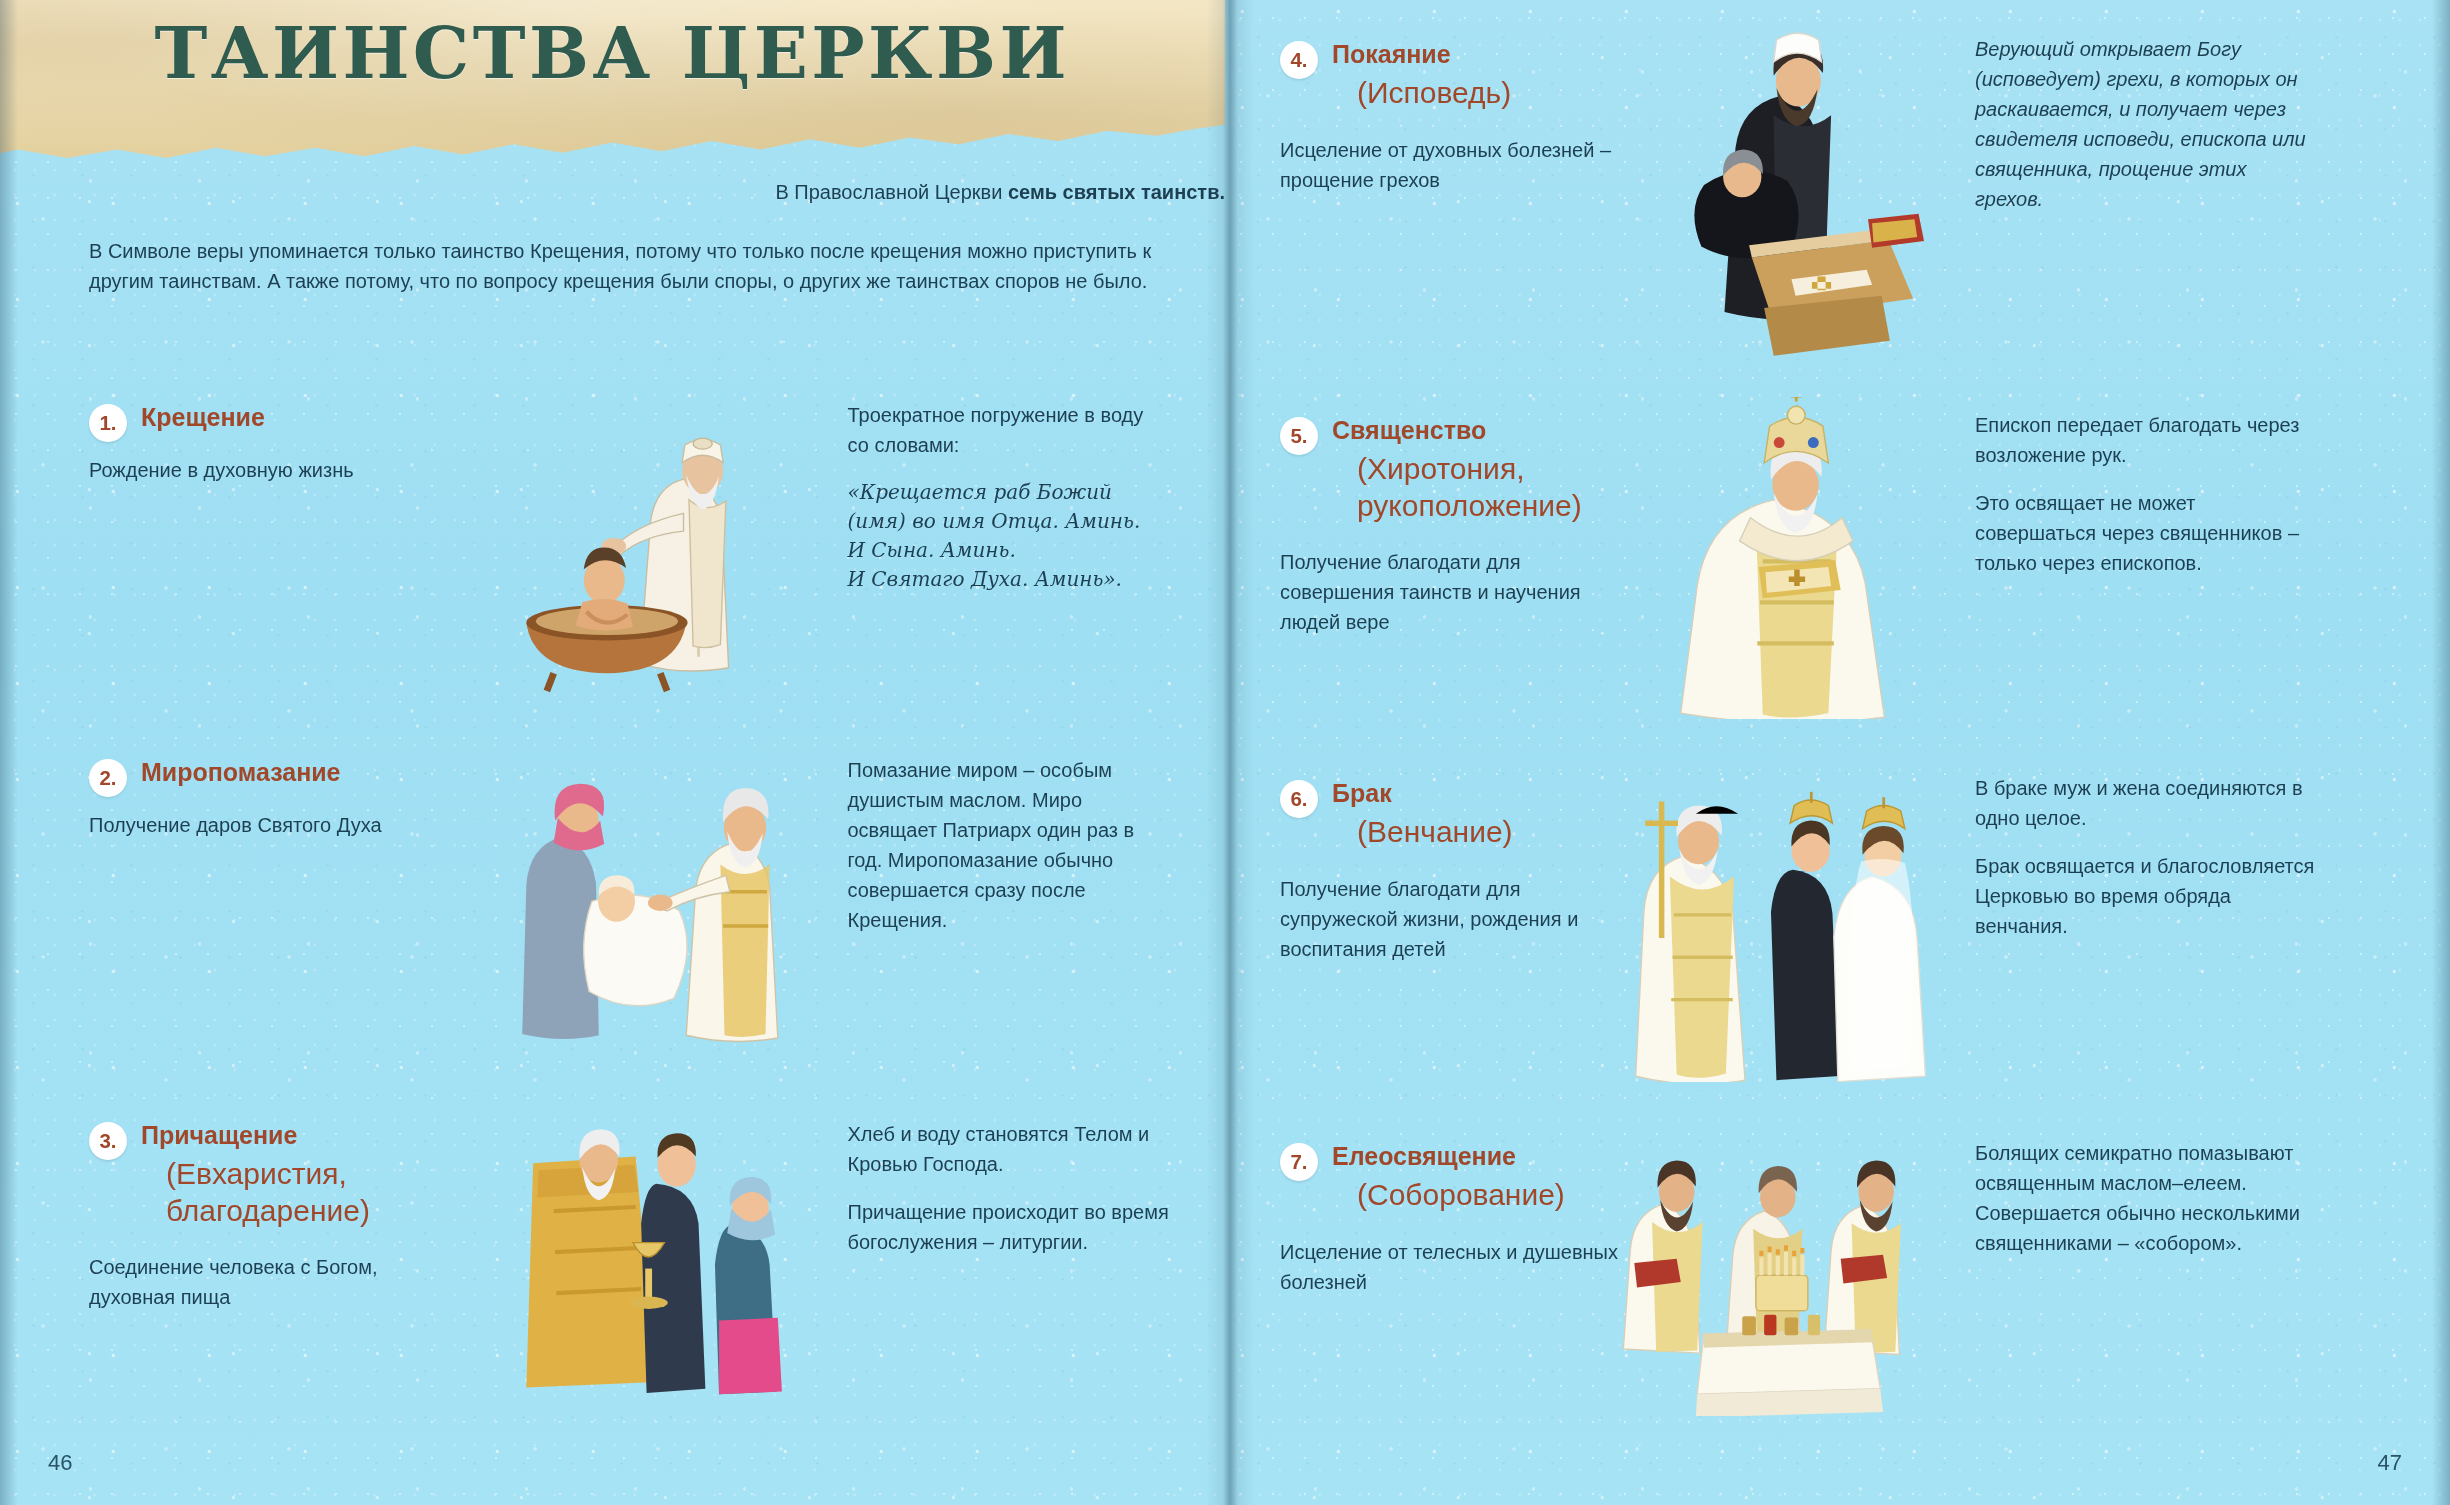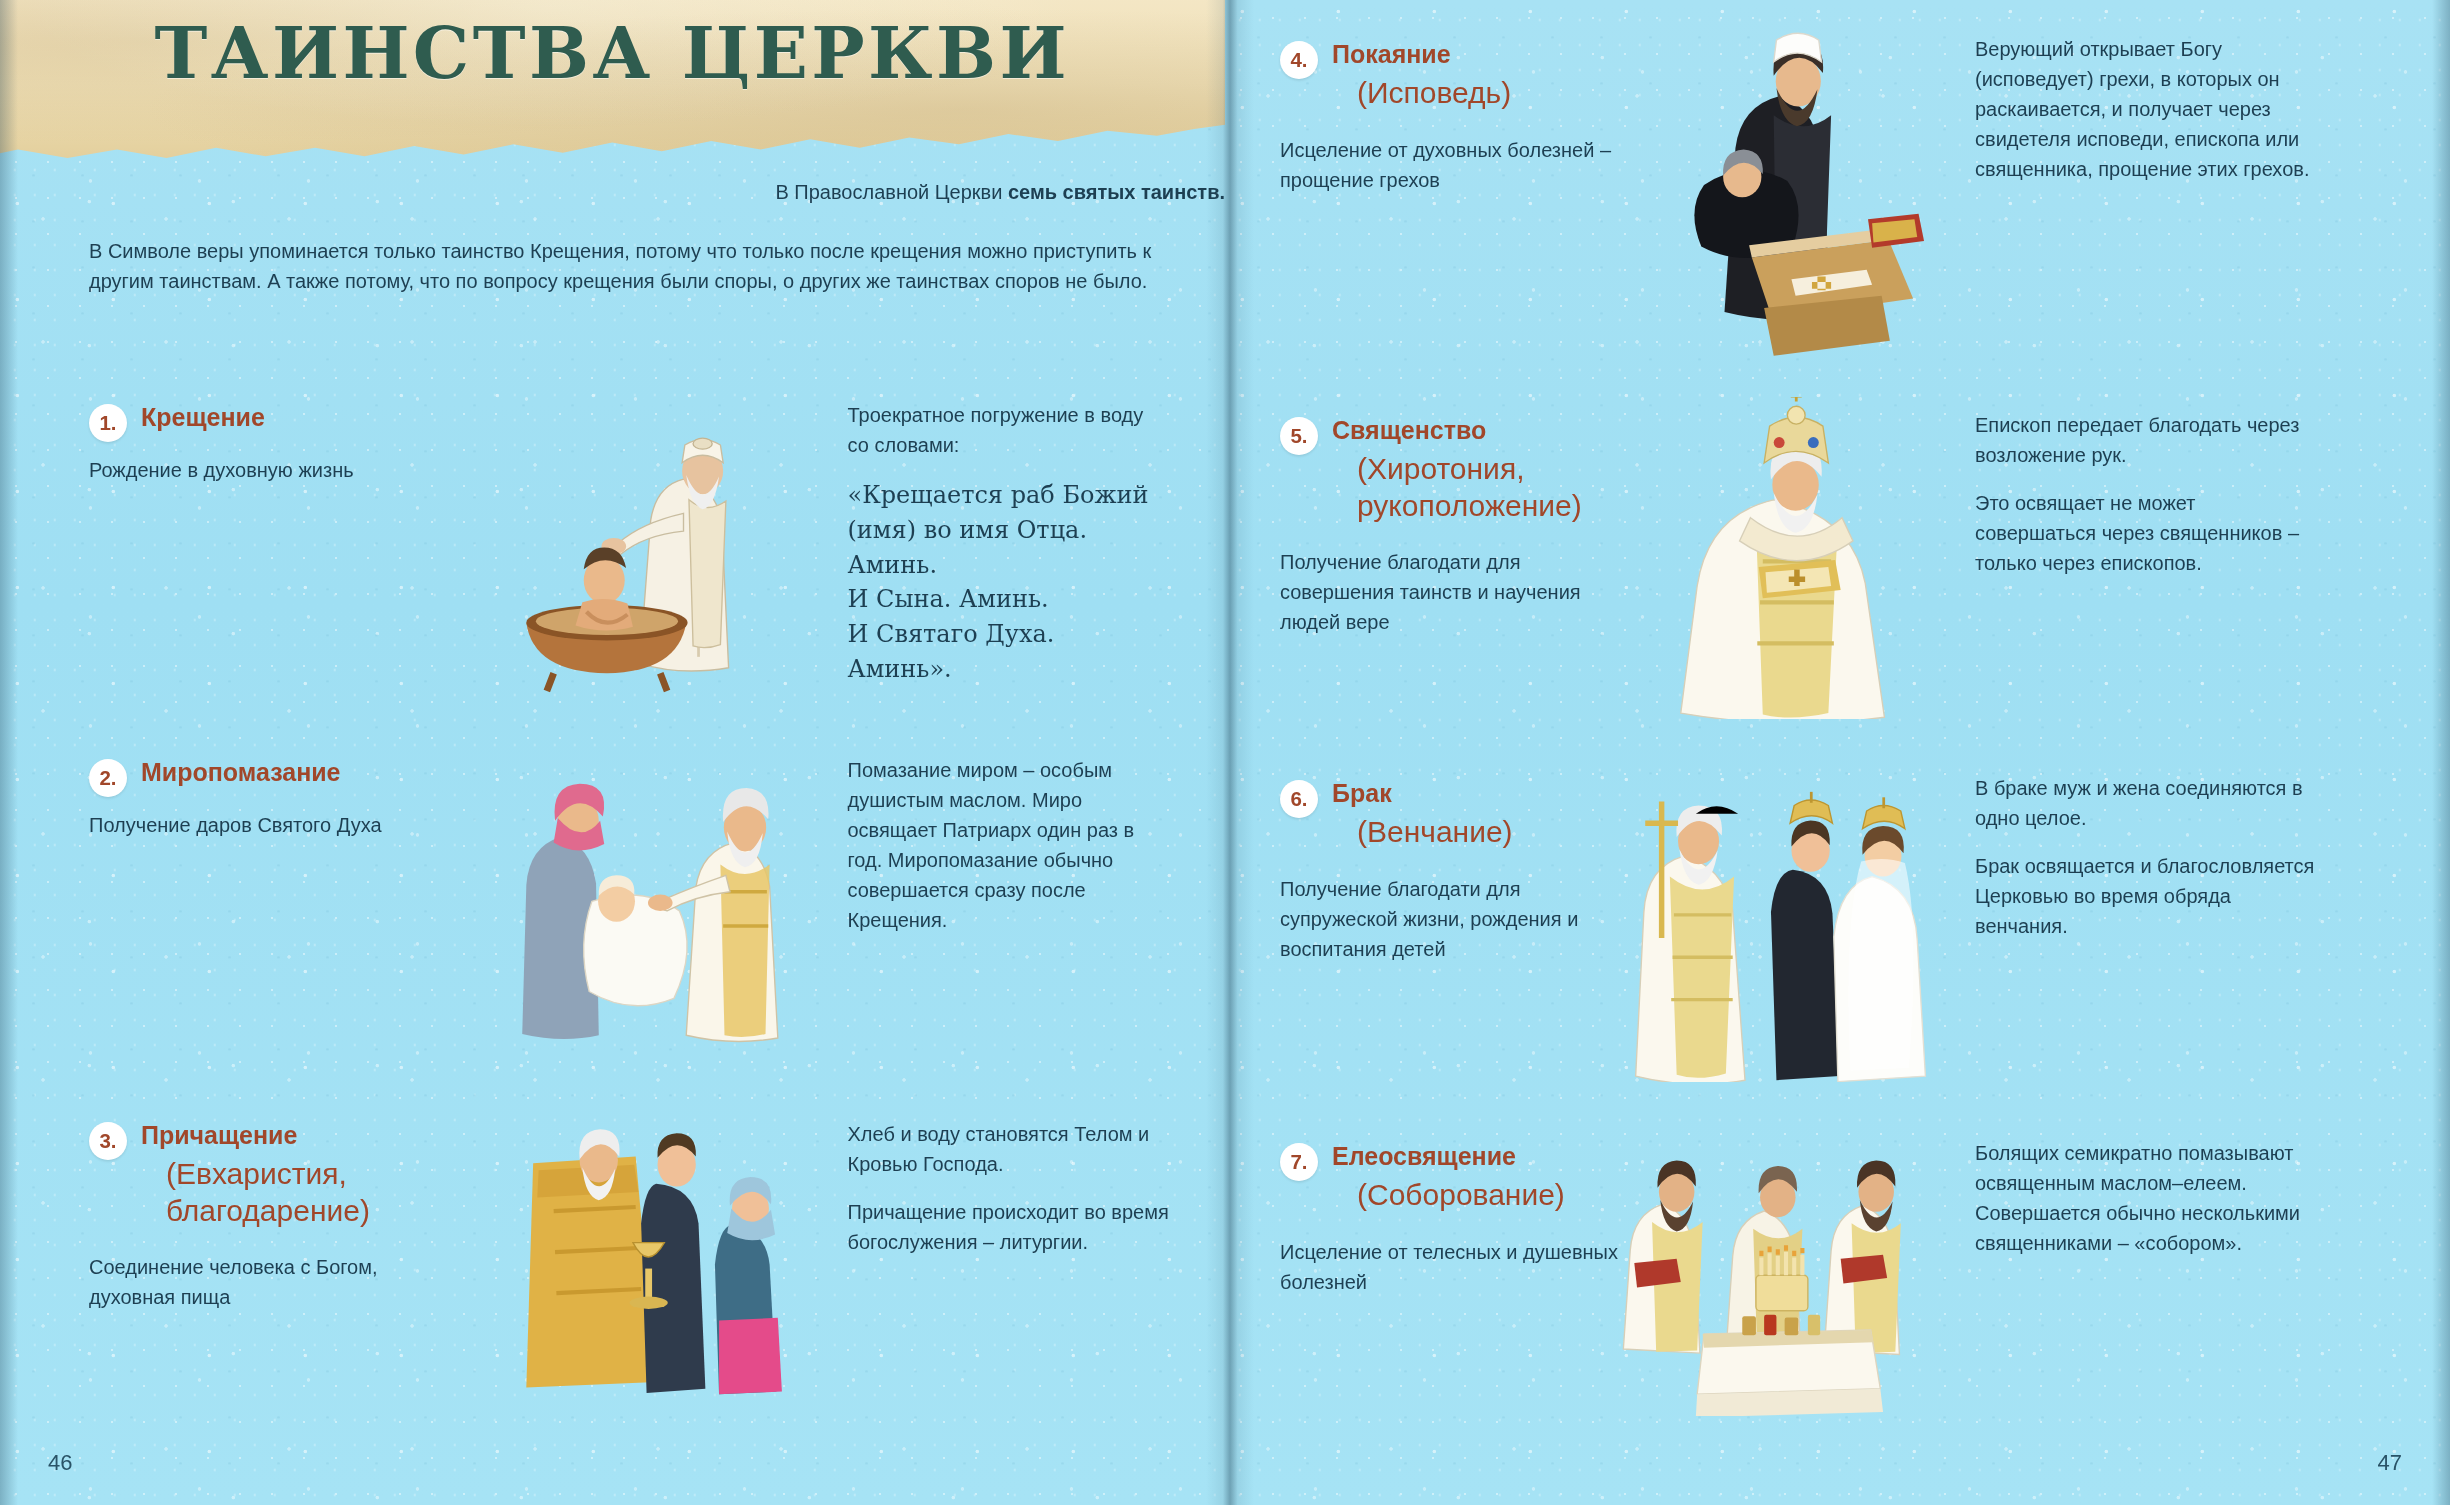--- a/index.html
+++ b/index.html
@@ -176,21 +176,21 @@
     line-height: 1.5;
     color: #1d3f52;
   }
   .col-text {
     font-size: 20px;
     line-height: 1.5;
     color: #1d3f52;
   }
   .col-text p { margin: 0 0 18px 0; }
   .col-text p:last-child { margin-bottom: 0; }
-  .col-text .italic { font-family: "DejaVu Serif", serif; font-size: 24px; line-height: 1.45;}
+  .col-text .italic { font-family: "DejaVu Serif", serif; font-style: italic; font-size: 20px; line-height: 1.45;}
 
   
   .illus {
     position: relative;
     overflow: hidden;
   }
   .illus svg { display:block; width: 100%; height: 100%; }
 
   
   .pagenum {
@@ -375,21 +375,21 @@
           <path d="M190 356 l200 -26 l-6 -16 l-198 24 z" fill="#e5cda0"></path>
           <path d="M248 388 l110 -14 l8 22 l-112 16 z" fill="#f6efdd"></path>
           <path d="M286 404 l12 0 l0 -20 l-12 0 z M278 392 l28 0 l0 10 l-28 0 z" fill="#d1a63f"></path>
           <path d="M208 430 l14 70 l170 -22 l-12 -66 z" fill="#b38a48"></path>
 
           <path d="M360 300 l74 -8 l8 40 l-76 10 z" fill="#b33a2b"></path>
           <path d="M366 306 l62 -6 l4 26 l-64 8 z" fill="#d9b24a"></path>
         </svg>
       </div>
 
-      <div class="col-text" style="width:342px;margin-left:25px;margin-top:-6.8px;">
+      <div class="col-text" style="width:342px;margin-left:25px;margin-top:-6.8px;font-style:italic;">
         <p>Верующий открывает Богу (исповедует) грехи, в которых он раскаивается, и получает через свидетеля исповеди, епископа или священника, прощение этих грехов.</p>
       </div>
     </div>
 
     <div class="row" style="left:55px; top:417px; width:1108px;">
       <div class="col-head" style="width:342px;">
         <div class="num-badge">5.</div>
         <div class="head-name">Священство</div>
         <div class="head-sub">(Хиротония, рукоположение)</div>
         <div class="head-body">Получение благодати для совершения таинств и научения людей вере</div>

